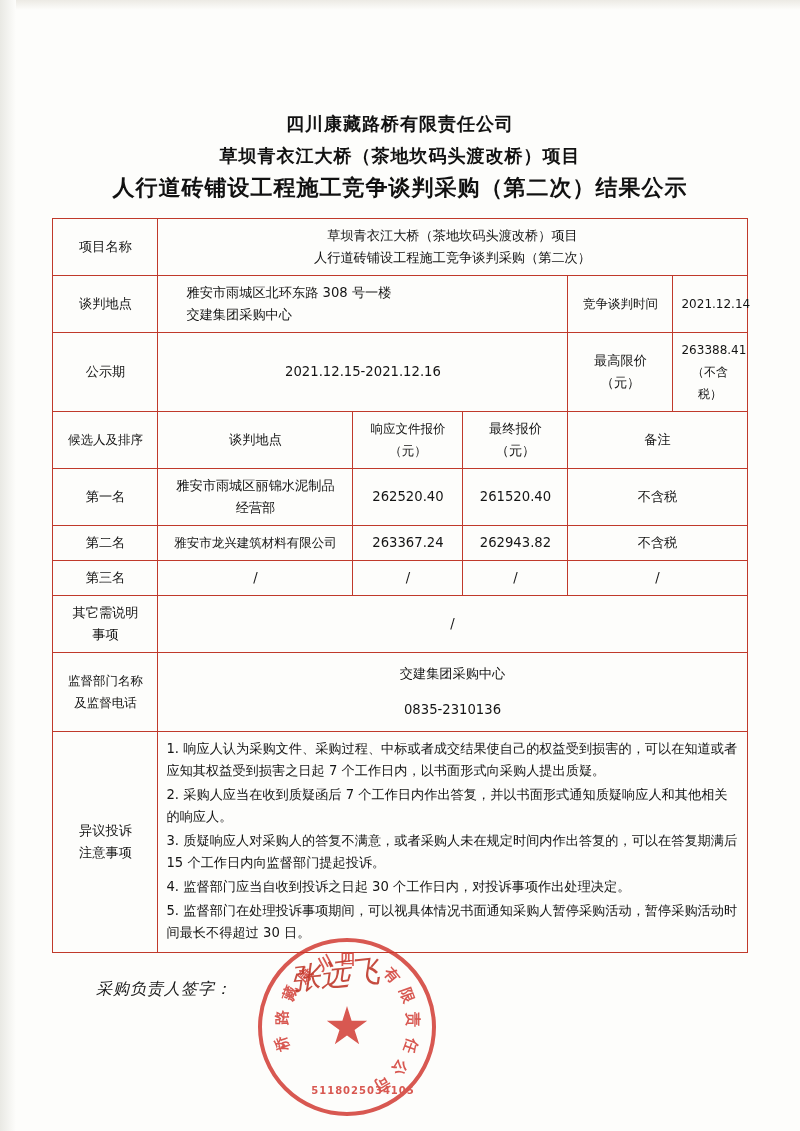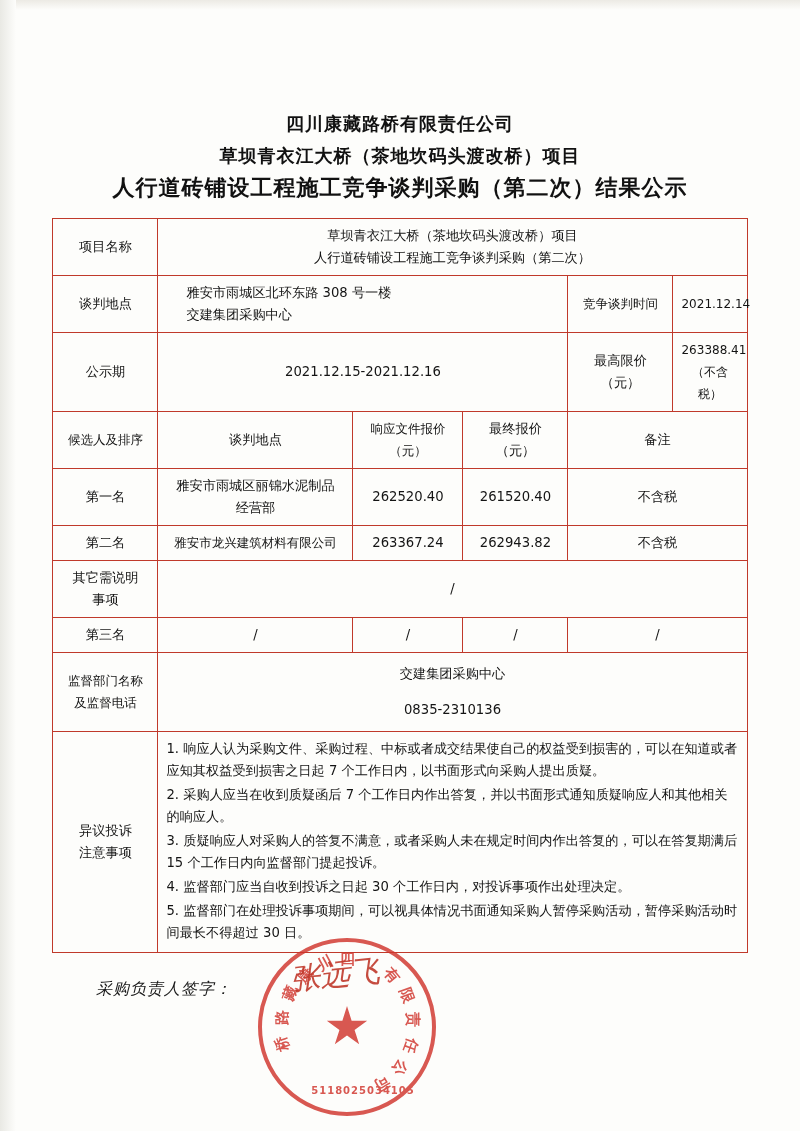--- a/index.html
+++ b/index.html
@@ -232,33 +232,33 @@
 
       <tr>
         <td class="label-cell cellpad">第二名</td>
         <td class="c" style="font-size:12.5px;">雅安市龙兴建筑材料有限公司</td>
         <td class="c">263367.24</td>
         <td class="c">262943.82</td>
         <td class="c" colspan="2">不含税</td>
       </tr>
 
       <tr>
-        <td class="label-cell">
-          <div>其它需说明</div>
-          <div>事项</div>
-        </td>
-        <td class="c" colspan="5">/</td>
-      </tr>
-
-      <tr>
         <td class="label-cell cellpad">第三名</td>
         <td class="c">/</td>
         <td class="c">/</td>
         <td class="c">/</td>
         <td class="c" colspan="2">/</td>
+      </tr>
+
+      <tr>
+        <td class="label-cell">
+          <div>其它需说明</div>
+          <div>事项</div>
+        </td>
+        <td class="c" colspan="5">/</td>
       </tr>
 
       <tr>
         <td class="label-cell" style="font-size:12.5px;">
           <div>监督部门名称</div>
           <div>及监督电话</div>
         </td>
         <td class="c" colspan="5" style="padding:10px 8px;">
           <div style="margin-bottom:14px;">交建集团采购中心</div>
           <div>0835-2310136</div>

